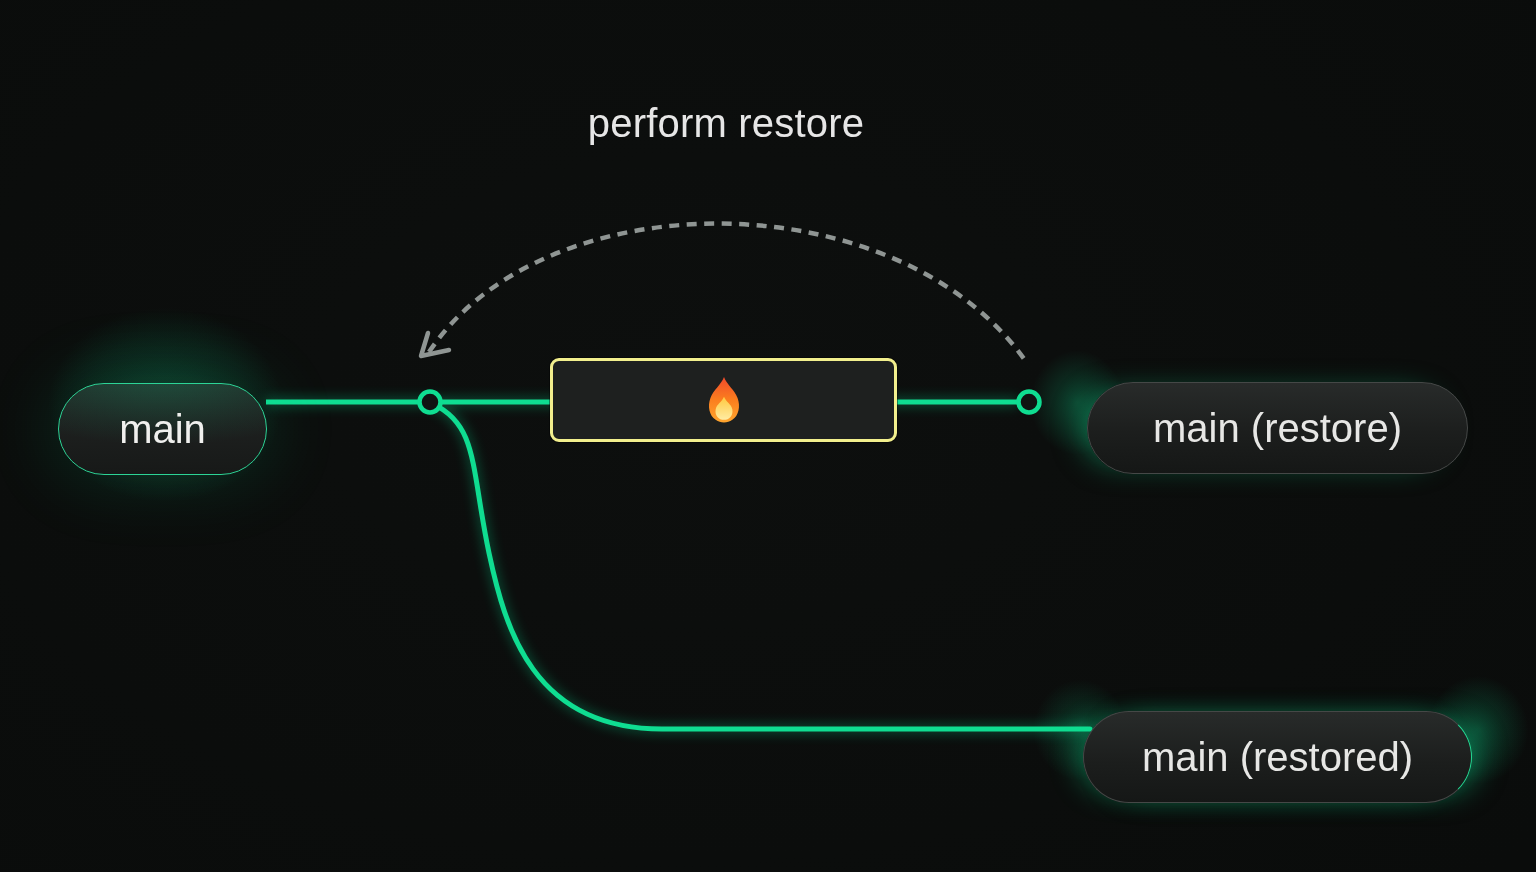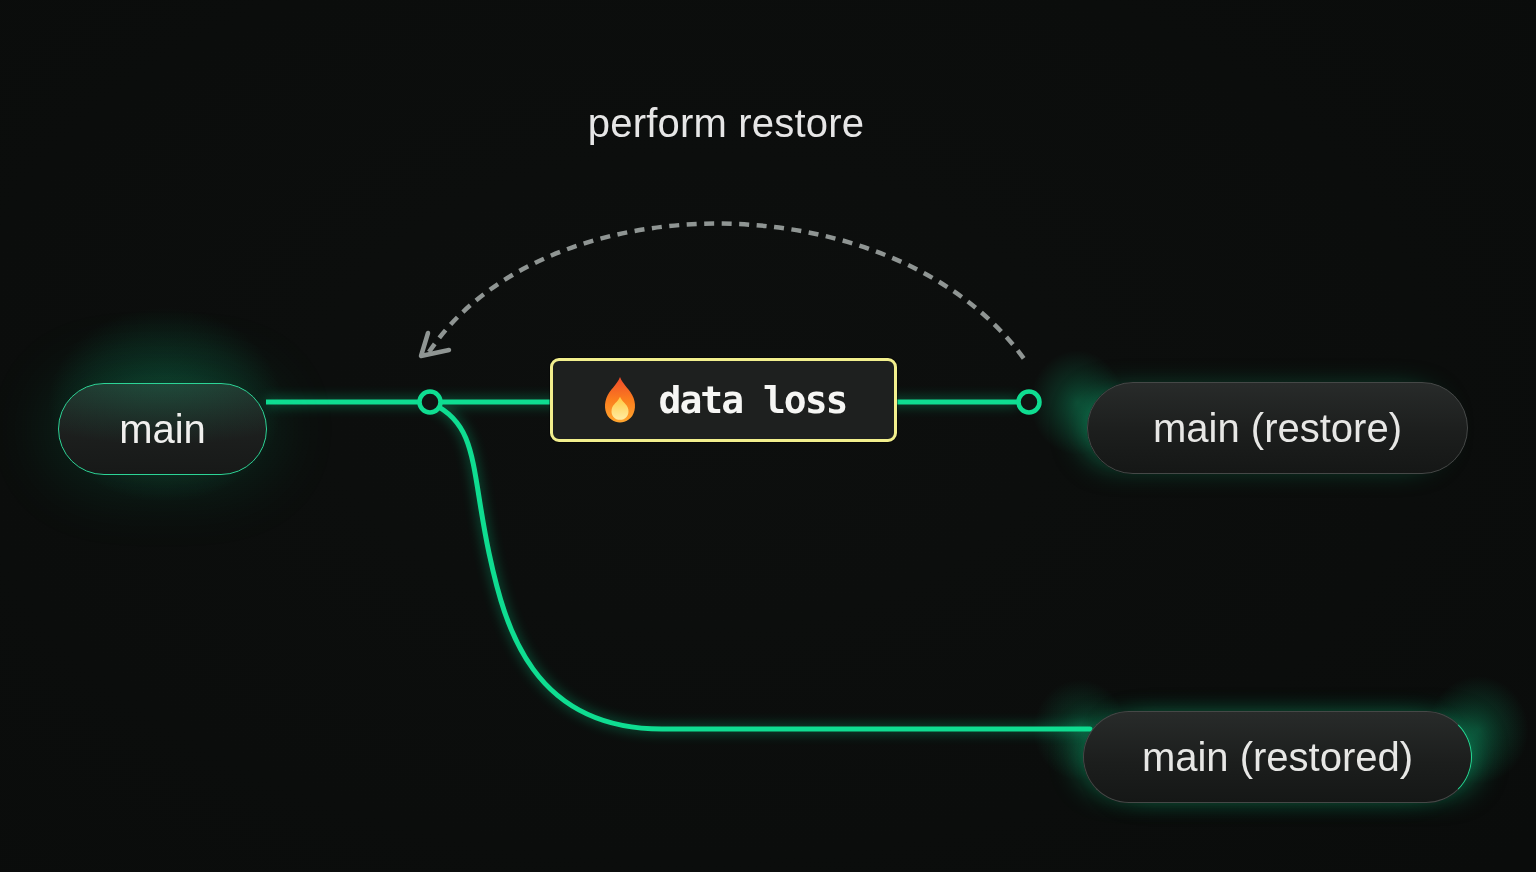--- a/index.html
+++ b/index.html
@@ -117,21 +117,20 @@
           <stop offset="1" stop-color="#ffa62e"></stop>
         </linearGradient>
         <linearGradient id="flameInner" x1="0" y1="0" x2="0" y2="1">
           <stop offset="0" stop-color="#ffc93f"></stop>
           <stop offset="1" stop-color="#ffeca3"></stop>
         </linearGradient>
       </defs>
       <path fill="url(#flameOuter)" d="M18 1 C21 9, 28 13, 31 21 C34 29, 32 38, 26 42 C21 45.5, 15 45.5, 10 42 C4 38, 2 29, 5 21 C8 13, 15 9, 18 1 Z"></path>
       <path fill="url(#flameInner)" d="M18 20 C20 25, 25 27, 26 32 C27 38, 23 42, 18 42 C13 42, 9 38, 10 32 C11 27, 16 25, 18 20 Z"></path>
     </svg>
-    <span class="event-label">data loss</span>
   </div>
 
   <div class="pill pill-backup">
     <span>main (restore)</span>
   </div>
 
   <div class="pill pill-restored">
     <span>main (restored)</span>
   </div>
 

